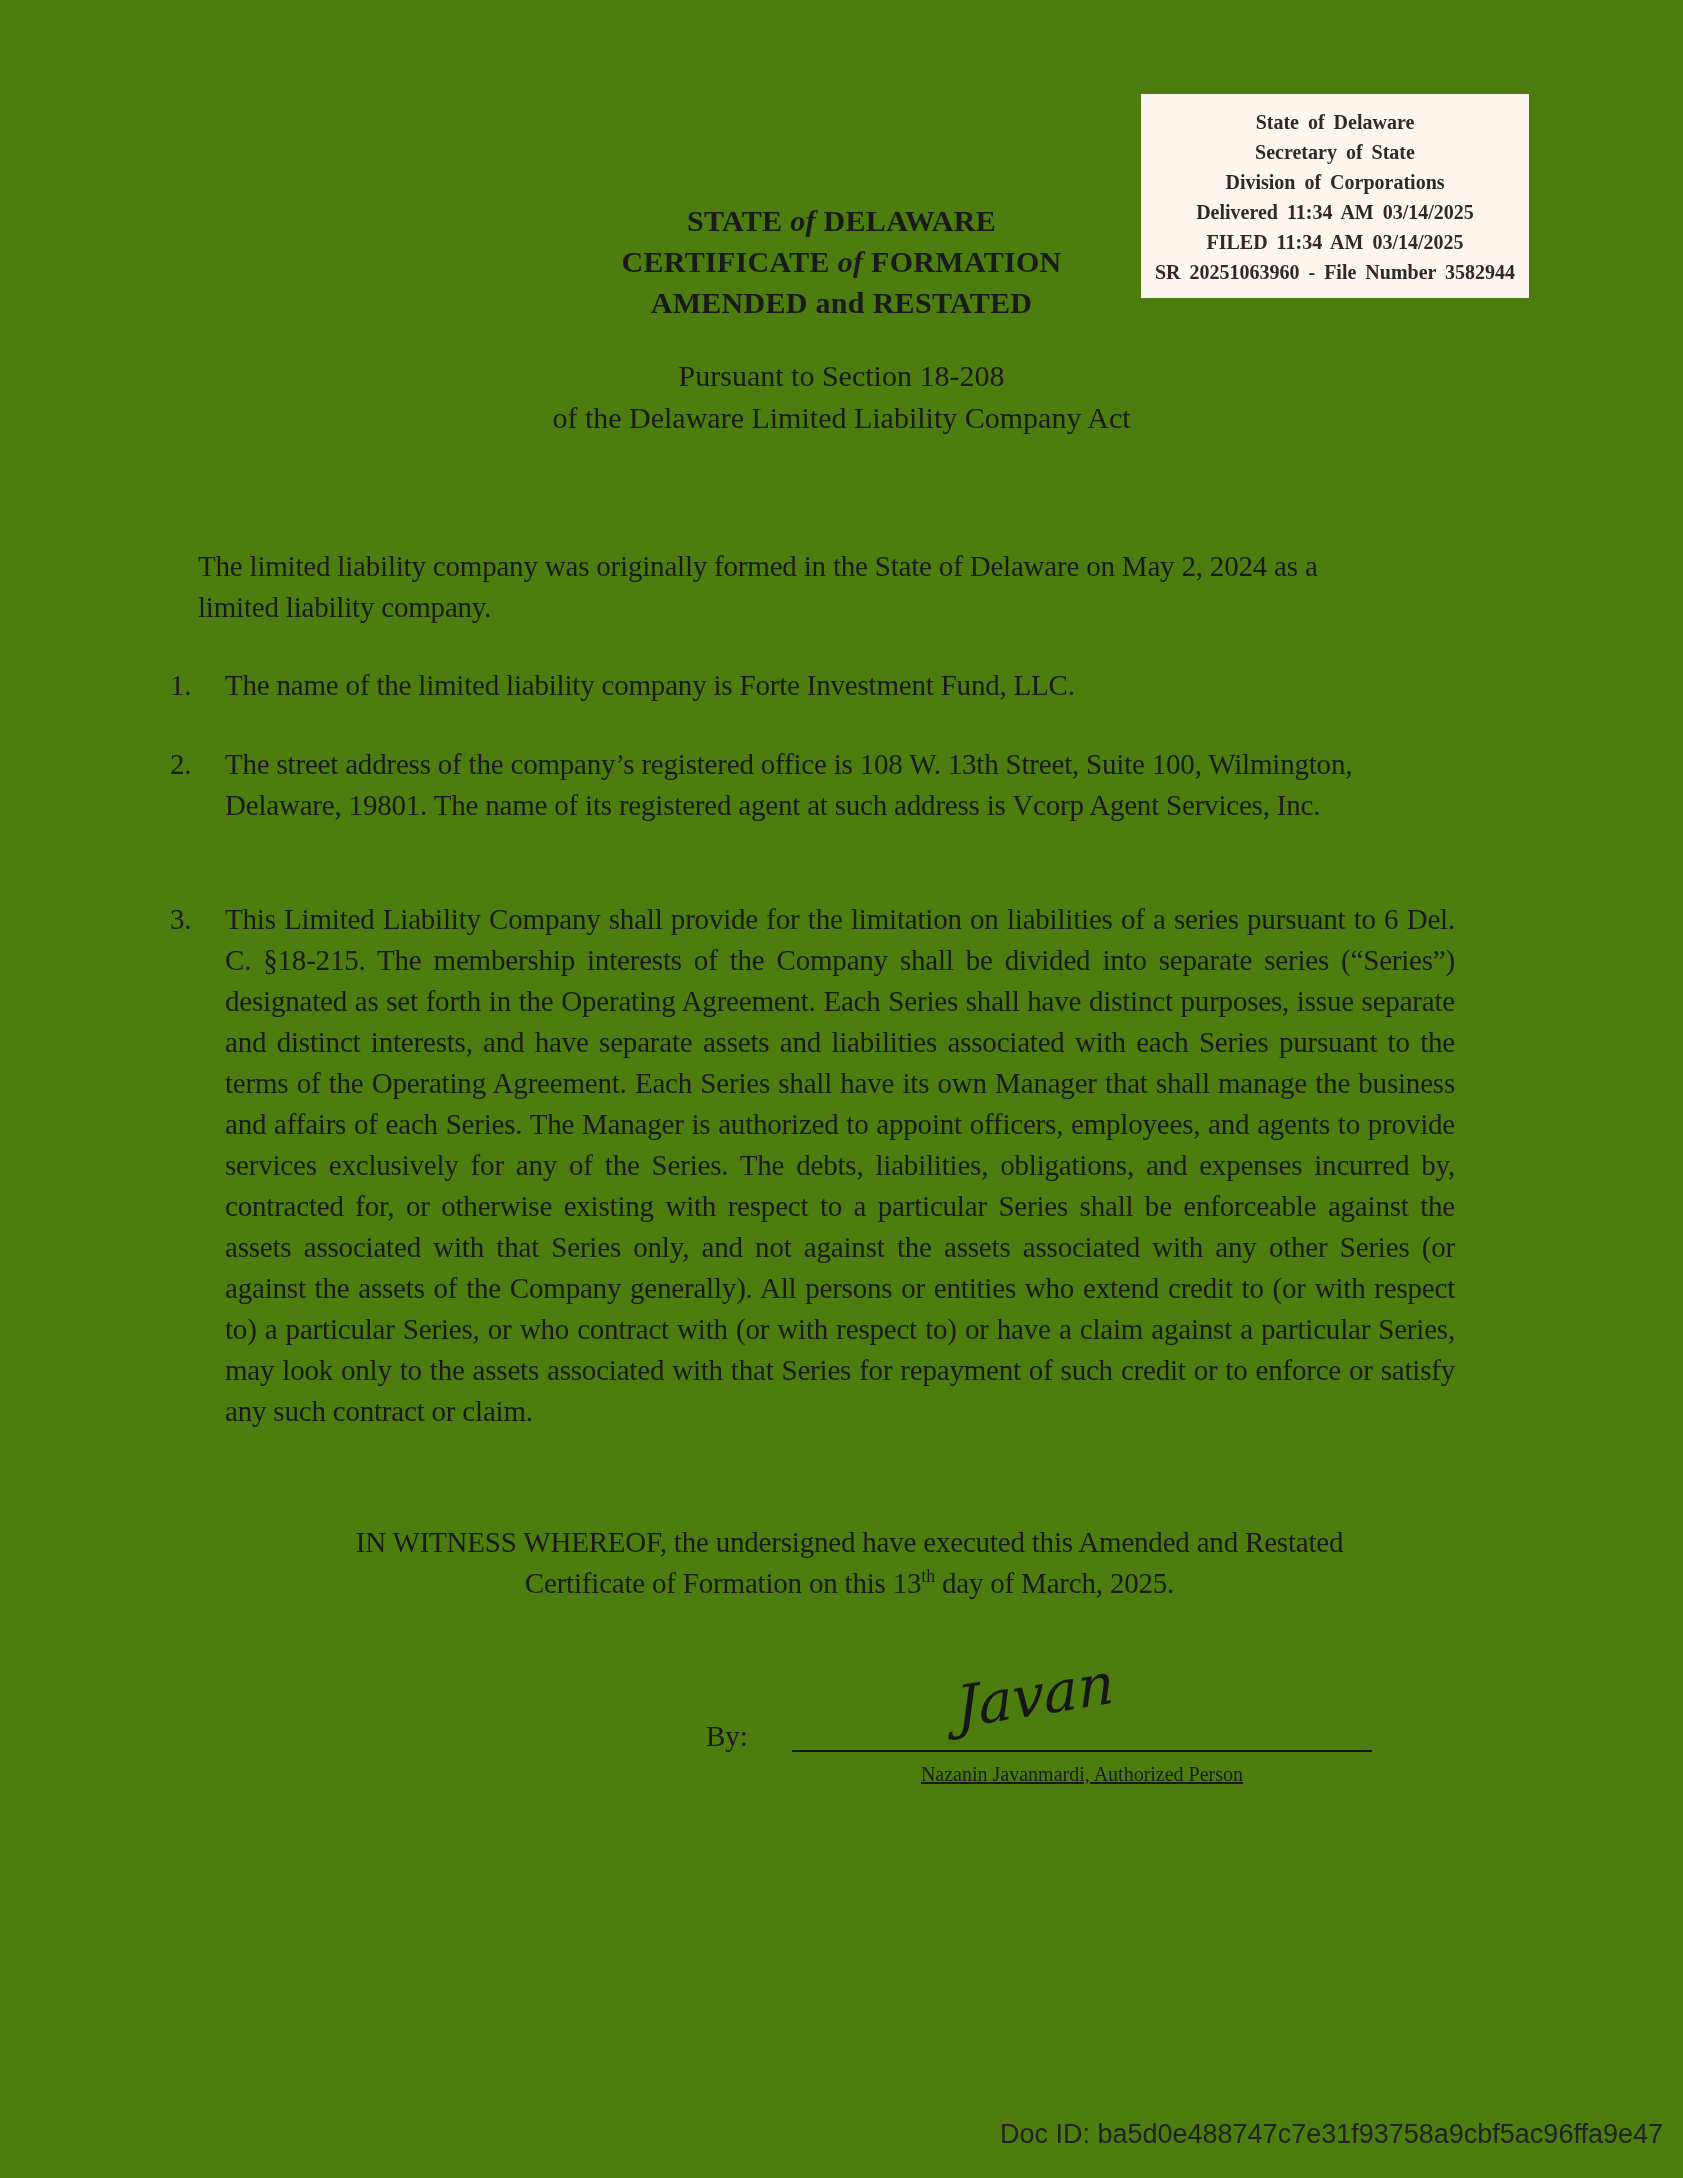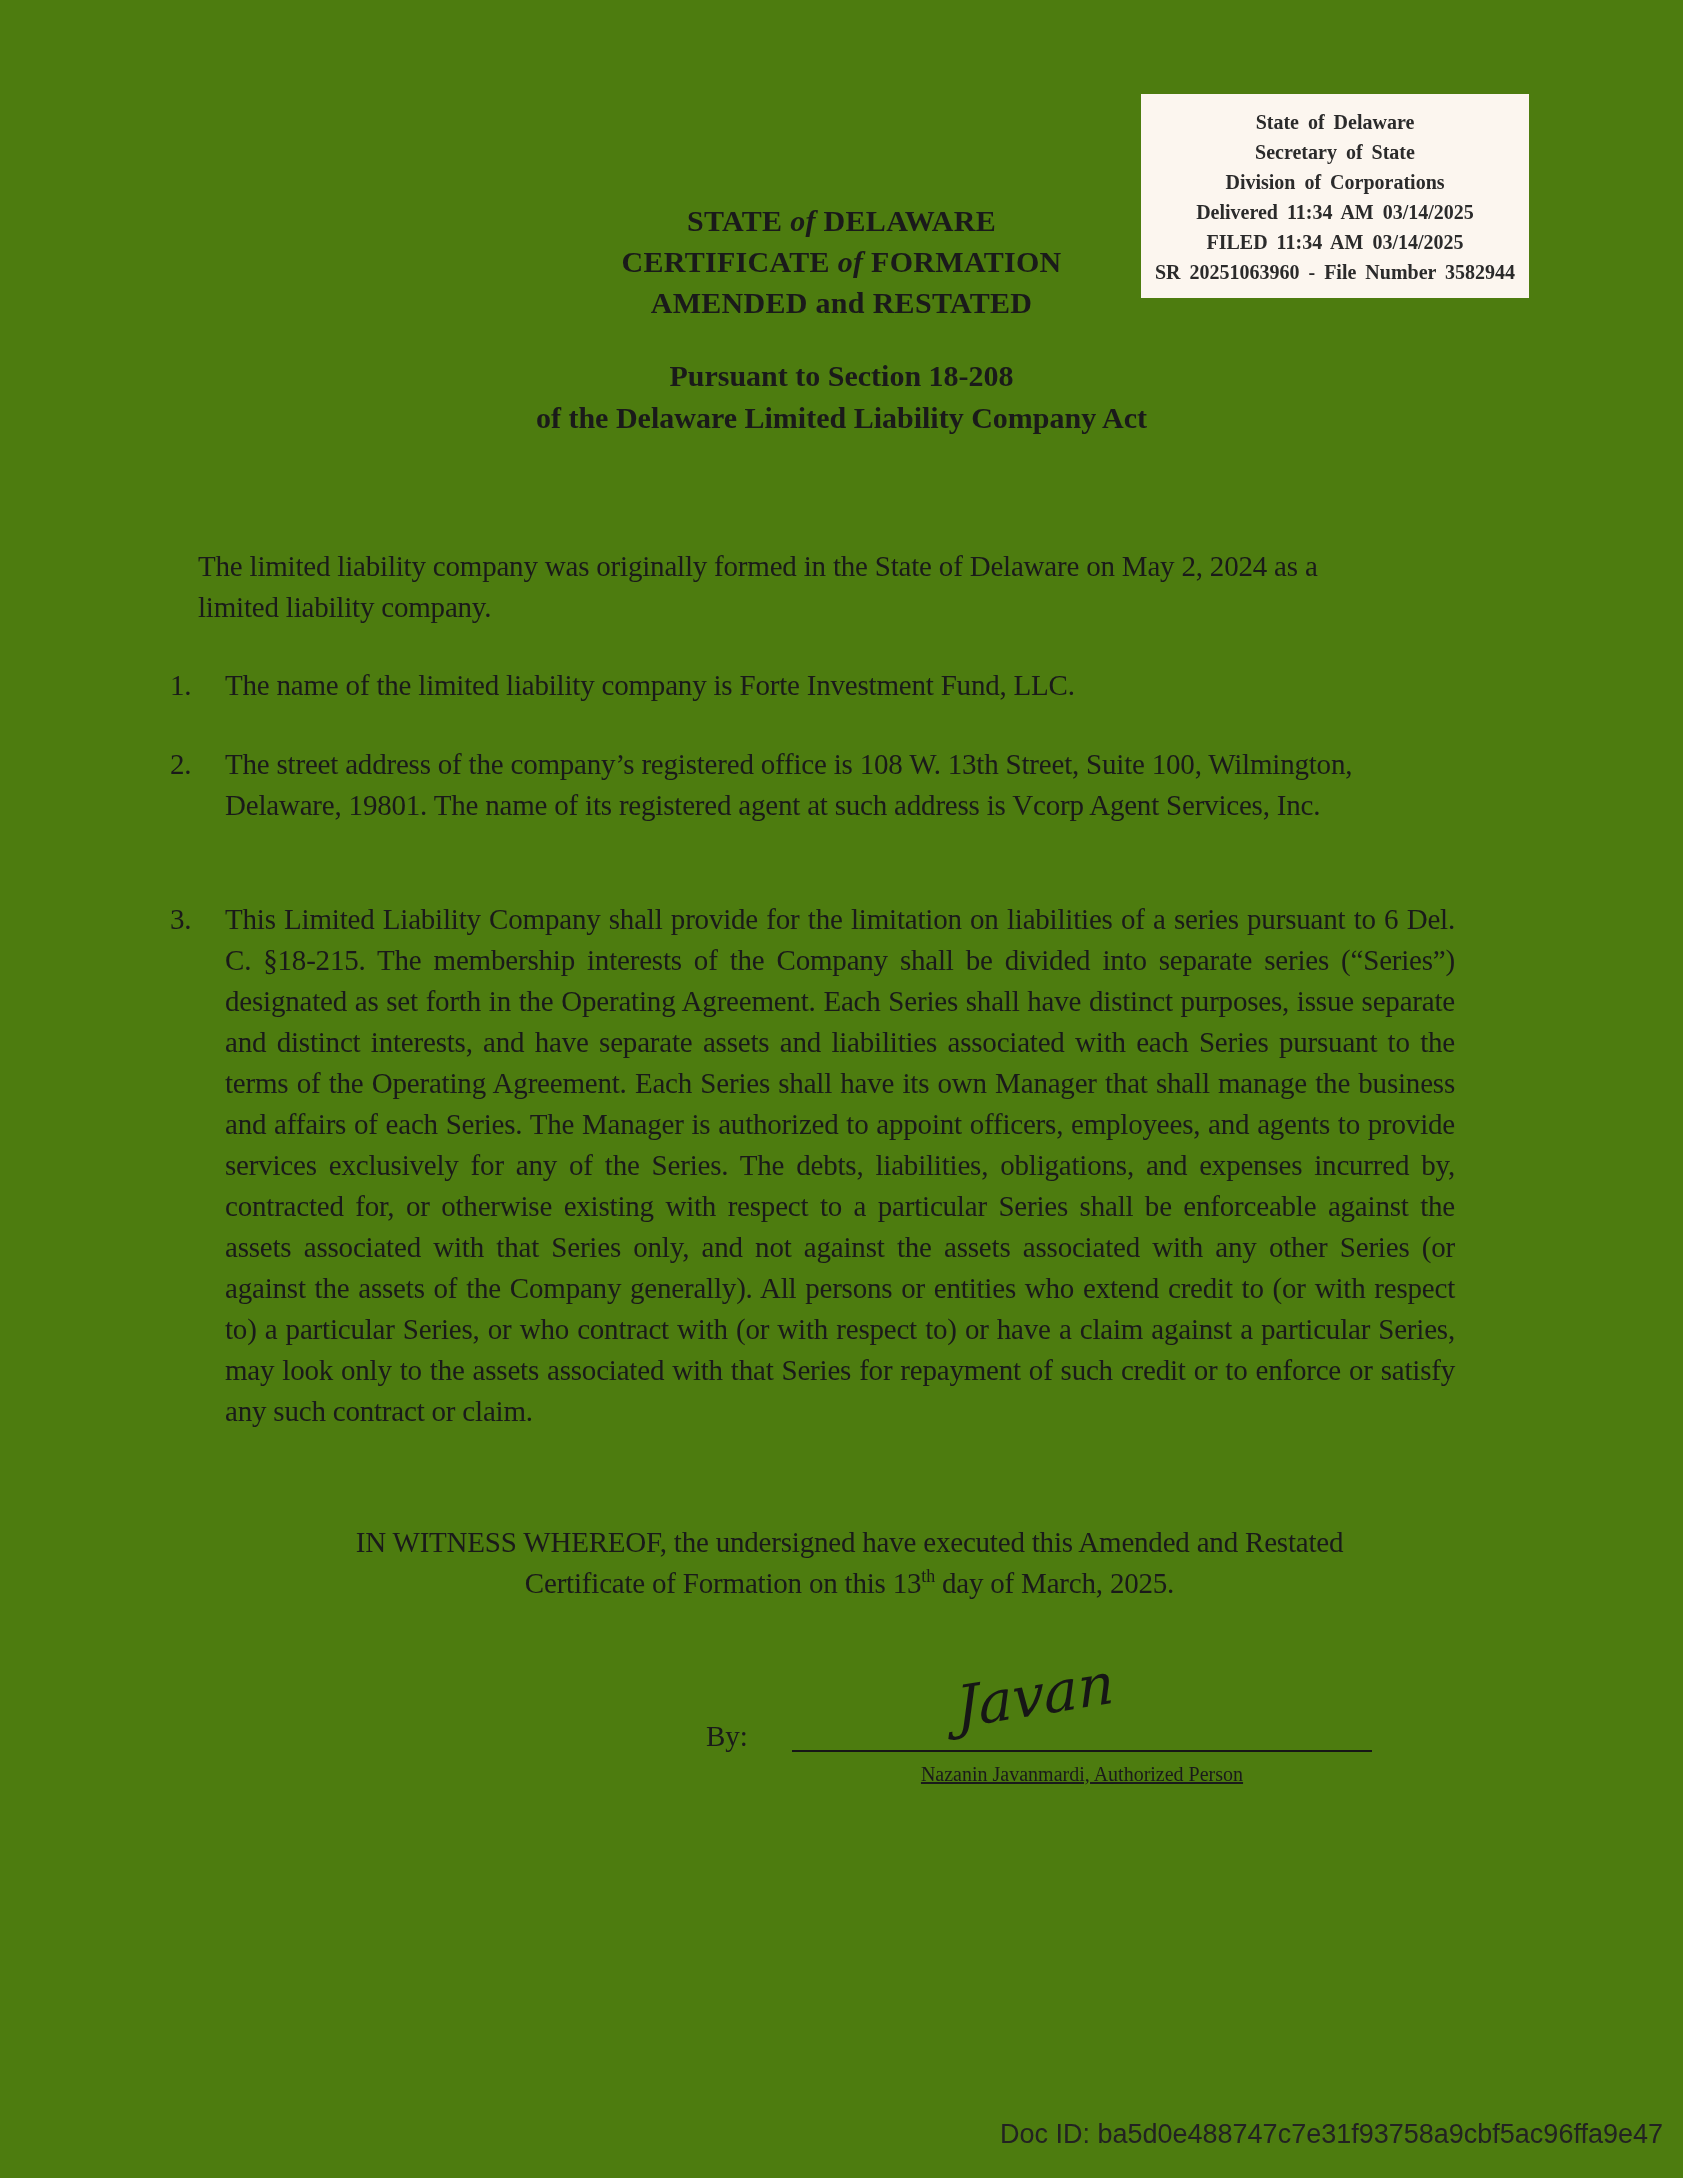--- a/index.html
+++ b/index.html
@@ -40,21 +40,21 @@
     line-height:41px;
     letter-spacing:0.3px;
   }
   .title .of { font-style:italic; }
 
   
   .subtitle {
     position:absolute;
     left:0; top:355px; width:1683px;
     text-align:center;
-    font-weight:bold;
+    font-weight:normal;
     font-size:30px;
     line-height:42px;
   }
 
   
   .bodytext { font-size:29px; line-height:41px; letter-spacing:-0.2px; }
 
   .intro {
     position:absolute;
     left:198px; top:546px;

